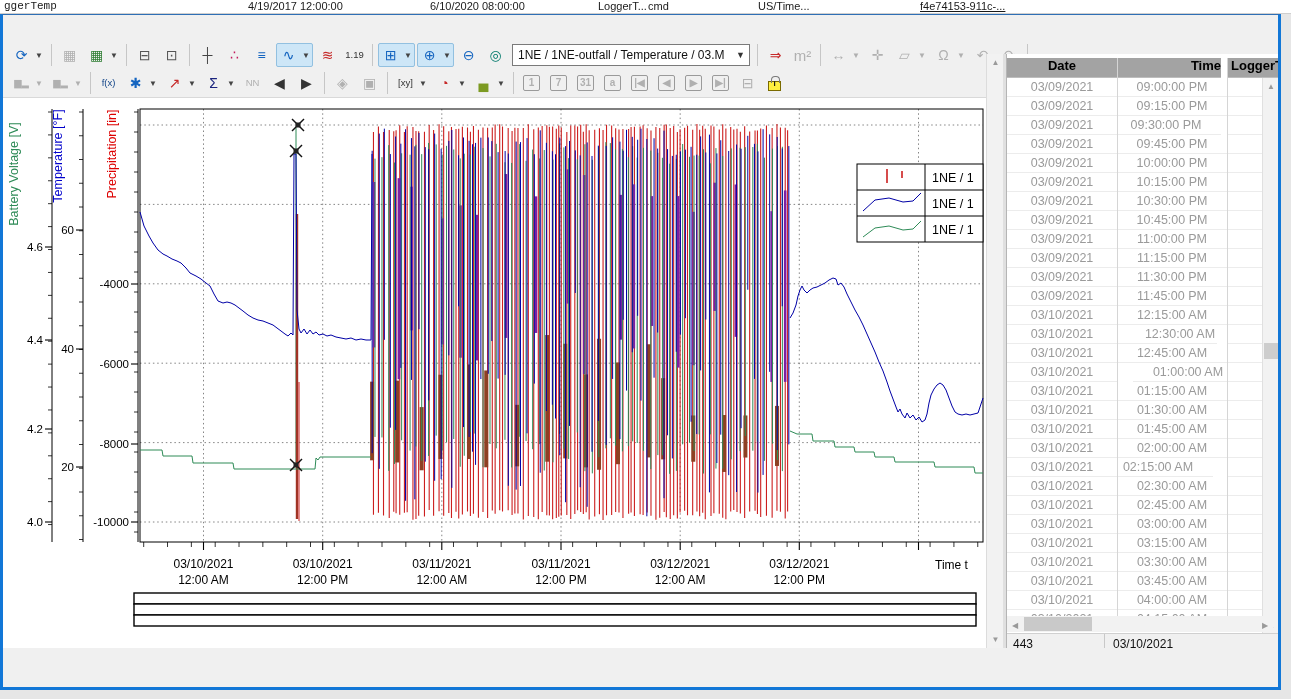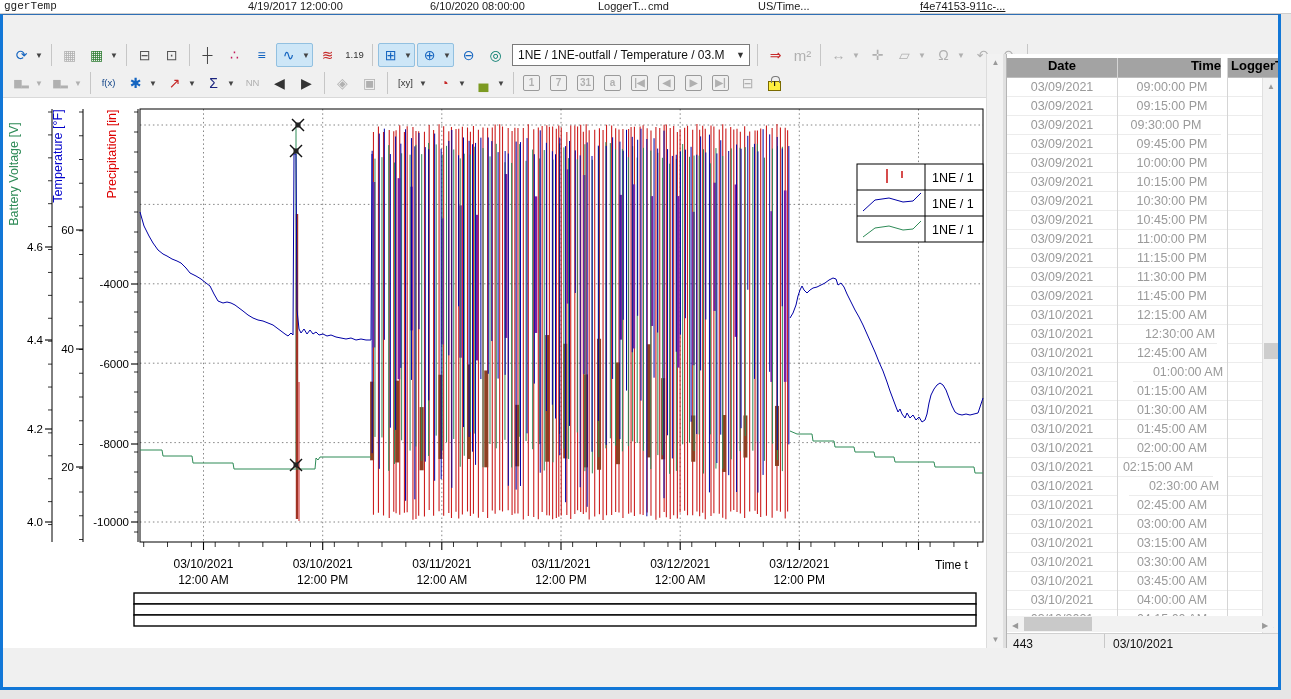--- a/index.html
+++ b/index.html
@@ -866,21 +866,21 @@
             <div class="tbl-cell" style="left: 110px; width: 110px;">02:00:00 AM</div>
             <div class="tbl-cell" style="left: 220px; width: 35px;"></div>
           </div>
           <div class="tbl-row" style="top: 404px;">
             <div class="tbl-cell" style="left: 0px; width: 110px;">03/10/2021</div>
             <div class="tbl-cell" style="left: 96px; width: 110px;">02:15:00 AM</div>
             <div class="tbl-cell" style="left: 220px; width: 35px;"></div>
           </div>
           <div class="tbl-row" style="top: 423px;">
             <div class="tbl-cell" style="left: 0px; width: 110px;">03/10/2021</div>
-            <div class="tbl-cell" style="left: 122px; width: 110px;">02:30:00 AM</div>
+            <div class="tbl-cell" style="left: 110px; width: 110px;">02:30:00 AM</div>
             <div class="tbl-cell" style="left: 220px; width: 35px;"></div>
           </div>
           <div class="tbl-row" style="top: 442px;">
             <div class="tbl-cell" style="left: 0px; width: 110px;">03/10/2021</div>
             <div class="tbl-cell" style="left: 110px; width: 110px;">02:45:00 AM</div>
             <div class="tbl-cell" style="left: 220px; width: 35px;"></div>
           </div>
           <div class="tbl-row" style="top: 461px;">
             <div class="tbl-cell" style="left: 0px; width: 110px;">03/10/2021</div>
             <div class="tbl-cell" style="left: 110px; width: 110px;">03:00:00 AM</div>

